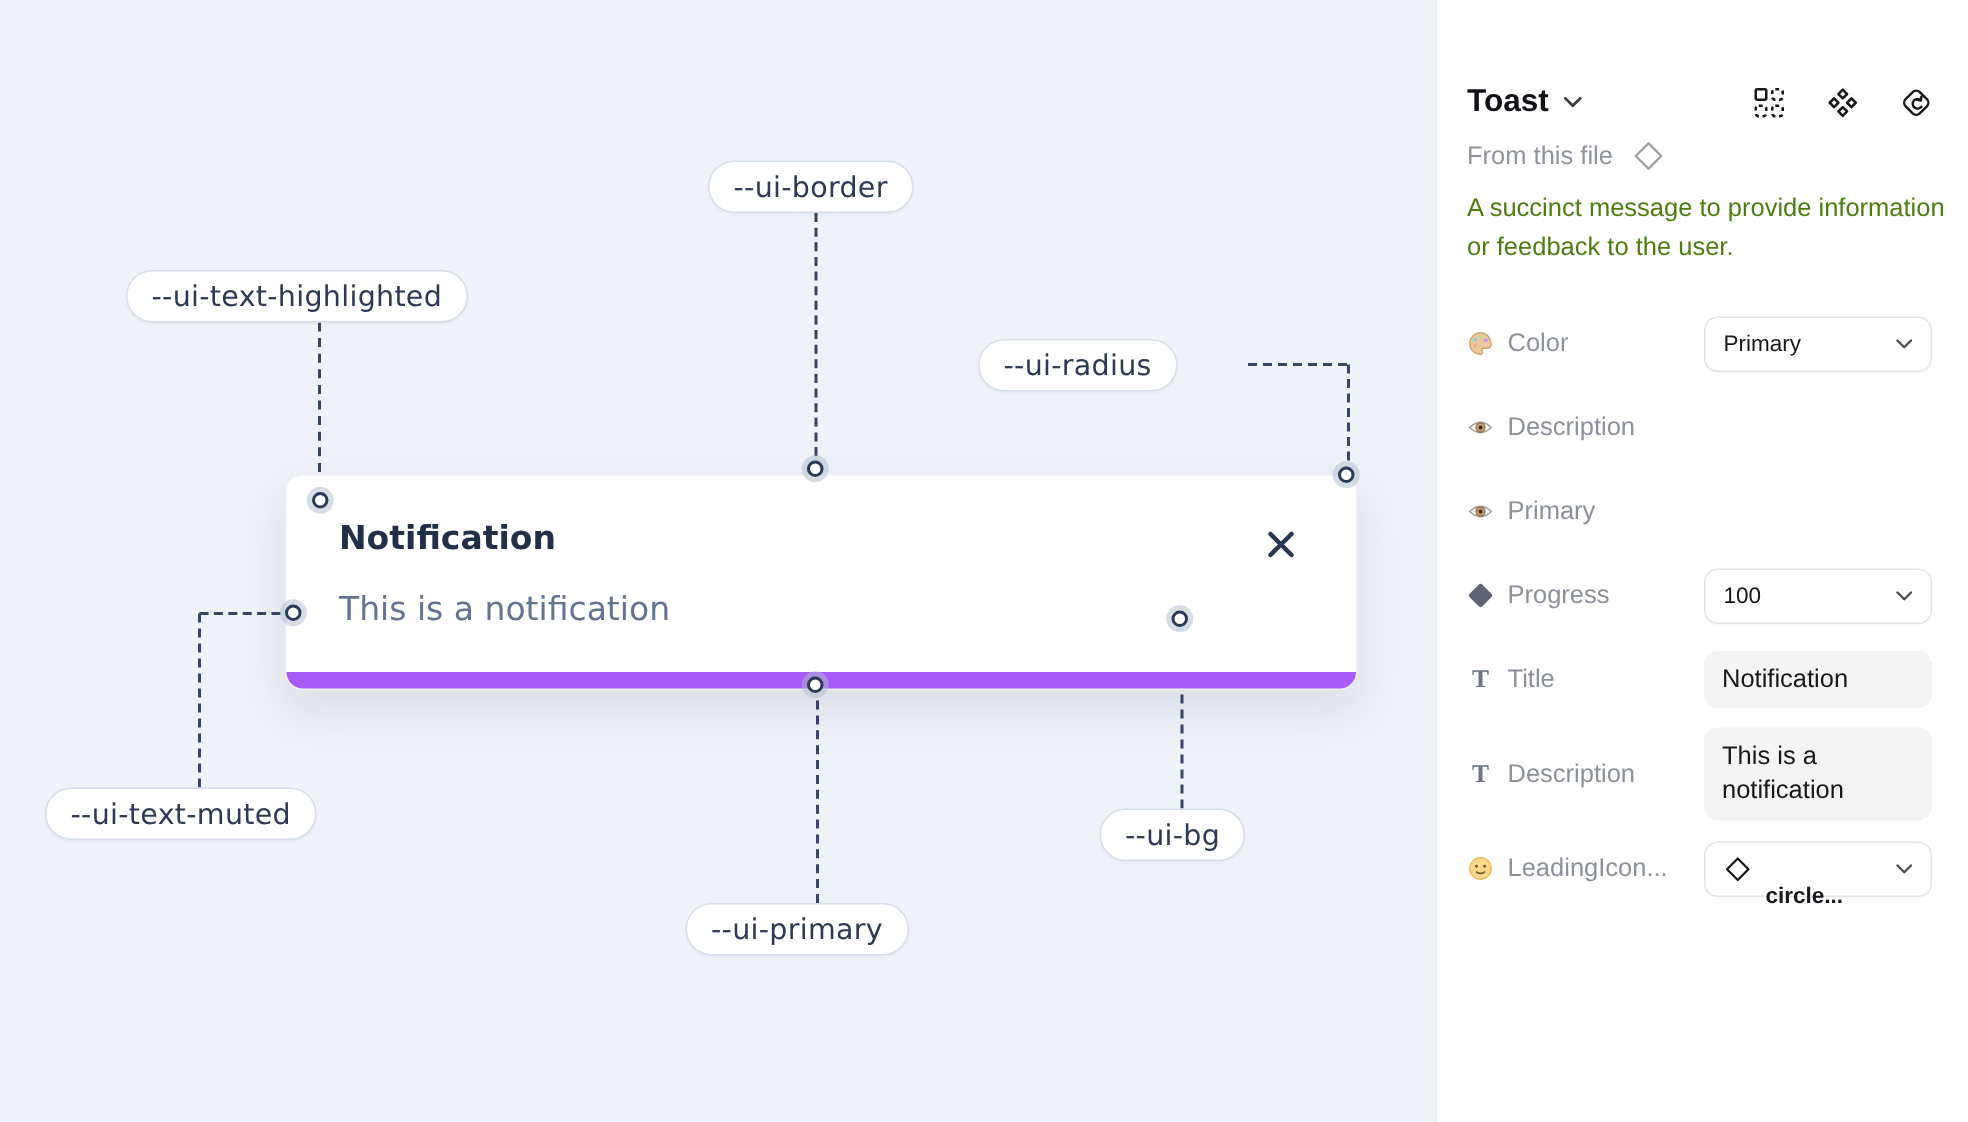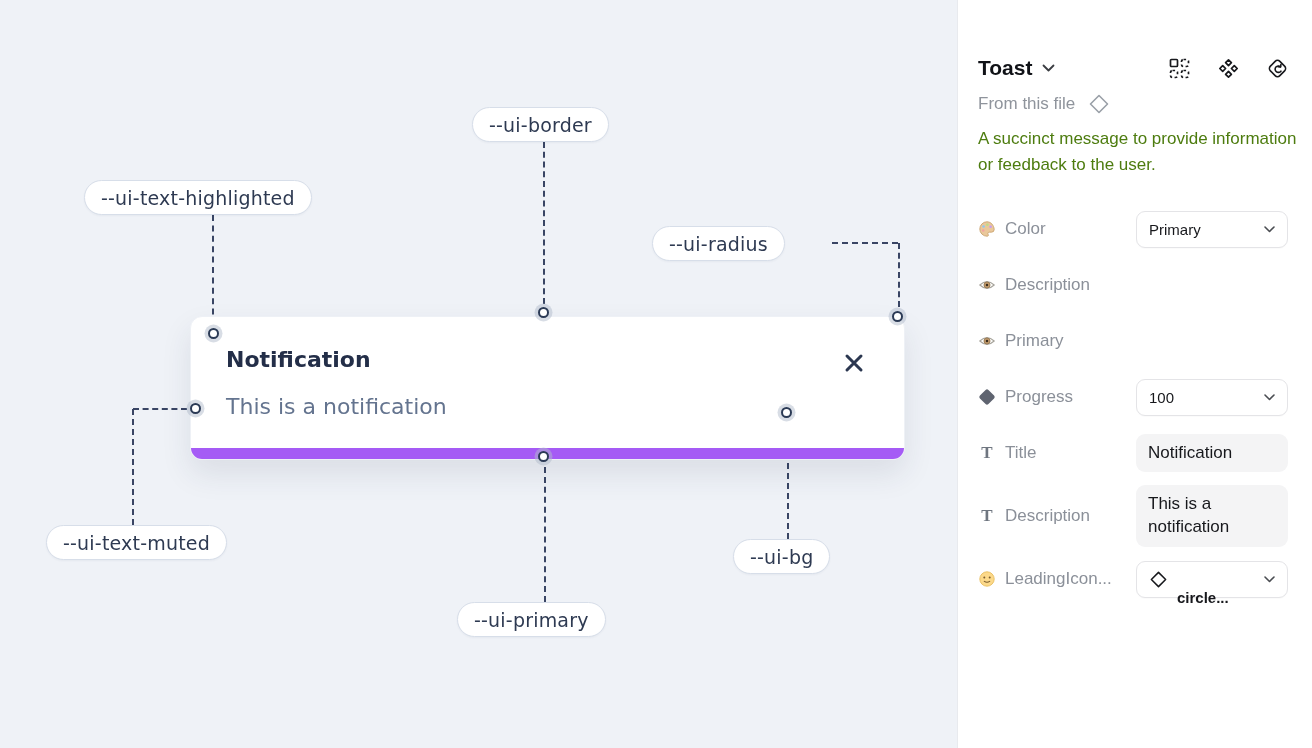--- a/index.html
+++ b/index.html
@@ -186,21 +186,21 @@
 
   <div class="pill" style="left:472px; top:107px">
     <span>--ui-border</span>
   </div>
   <div class="pill" style="left:84px; top:180px">
     <span>--ui-text-highlighted</span>
   </div>
   <div class="pill" style="left:652px; top:226px">
     <span>--ui-radius</span>
   </div>
-  <div class="pill" style="left:46px; top:525px">
+  <div class="pill" style="left:30px; top:525px">
     <span>--ui-text-muted</span>
   </div>
   <div class="pill" style="left:457px; top:602px">
     <span>--ui-primary</span>
   </div>
   <div class="pill" style="left:733px; top:539px">
     <span>--ui-bg</span>
   </div>
 
   <div class="toast">

